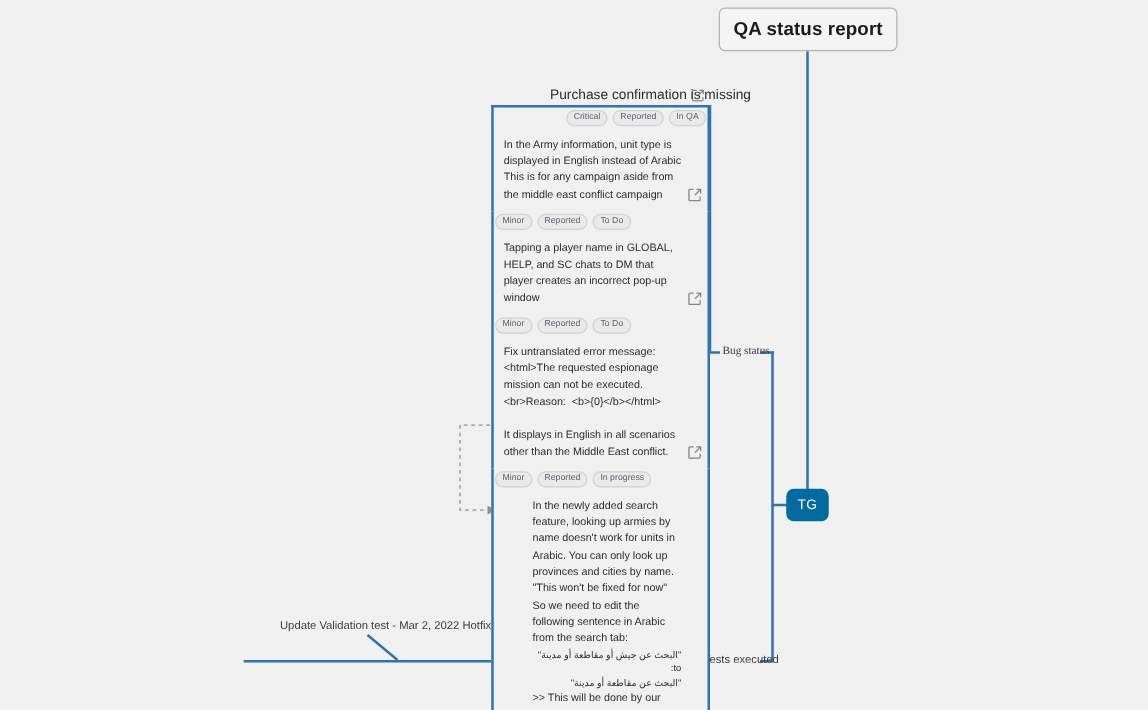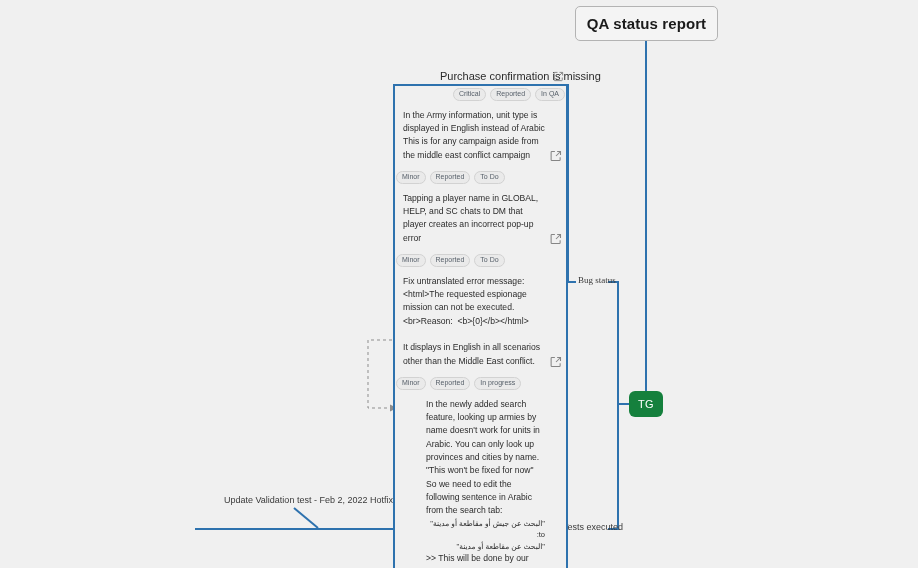--- a/index.html
+++ b/index.html
@@ -29,21 +29,21 @@
     display: flex; align-items: center; justify-content: center;
     font-size: 15px; font-weight: bold; color: #1a1a1a;
     letter-spacing: .1px;
   }
 
   
   #tg-node {
     position: absolute;
     left: 629px; top: 391px;
     width: 34px; height: 26px;
-    background: #15803d;
+    background: #0369a1;
     border-radius: 6px;
     display: flex; align-items: center; justify-content: center;
     color: #ffffff; font-size: 11px; letter-spacing: .3px;
   }
 
   
   .branch-label {
     position: absolute;
     font-size: 9px; color: #3a3a3a;
     white-space: nowrap;
@@ -149,21 +149,21 @@
   <div id="root-node">
     <span>QA status report</span>
   </div>
 
   <div id="tg-node">
     <span>TG</span>
   </div>
 
   <div class="branch-label" style="left:578px; top:275px;font-family:Liberation Serif, serif;">Bug status</div>
   <div class="branch-label" style="left:563px; top:522px;">Tests executed</div>
-  <div class="branch-label" style="left:224px; top:495px;">Update Validation test - Feb 2, 2022 Hotfix</div>
+  <div class="branch-label" style="left:224px; top:495px;">Update Validation test - Mar 2, 2022 Hotfix</div>
   <div class="branch-label" style="left:453px; top:495px;">Daily smoke tests</div>
   <div class="branch-label" style="left:404px; top:549px;">Regression test for Mar 2, 2022 Hotfix</div>
 
   <div class="card-title">Purchase confirmation is missing</div>
   <svg class="title-icon" viewBox="0 0 16 16">
     <path d="M6.5 2 H2.5 a1 1 0 0 0 -1 1 V13 a1 1 0 0 0 1 1 H12.5 a1 1 0 0 0 1 -1 V9.5" fill="none" stroke="#444" stroke-width="1.4"></path>
     <path d="M9.5 2 H14 V6.5" fill="none" stroke="#444" stroke-width="1.4"></path>
     <path d="M14 2 L8 8" fill="none" stroke="#444" stroke-width="1.4"></path>
   </svg>
 
@@ -188,21 +188,21 @@
           </svg>
         </div>
       </div>
       <div class="card">
         <div class="tags">
           <span class="tag">Minor</span>
           <span class="tag">Reported</span>
           <span class="tag">To Do</span>
         </div>
         <div class="card-body">
-          <div class="card-text">Tapping a player name in GLOBAL, HELP, and SC chats to DM that player creates an incorrect pop-up error</div>
+          <div class="card-text">Tapping a player name in GLOBAL, HELP, and SC chats to DM that player creates an incorrect pop-up window</div>
           <svg class="row-icon" viewBox="0 0 16 16">
             <path d="M6.5 2 H2.5 a1 1 0 0 0 -1 1 V13 a1 1 0 0 0 1 1 H12.5 a1 1 0 0 0 1 -1 V9.5" fill="none" stroke="#444" stroke-width="1.4"></path>
             <path d="M9.5 2 H14 V6.5" fill="none" stroke="#444" stroke-width="1.4"></path>
             <path d="M14 2 L8 8" fill="none" stroke="#444" stroke-width="1.4"></path>
           </svg>
         </div>
       </div>
       <div class="card">
         <div class="tags">
           <span class="tag">Minor</span>

